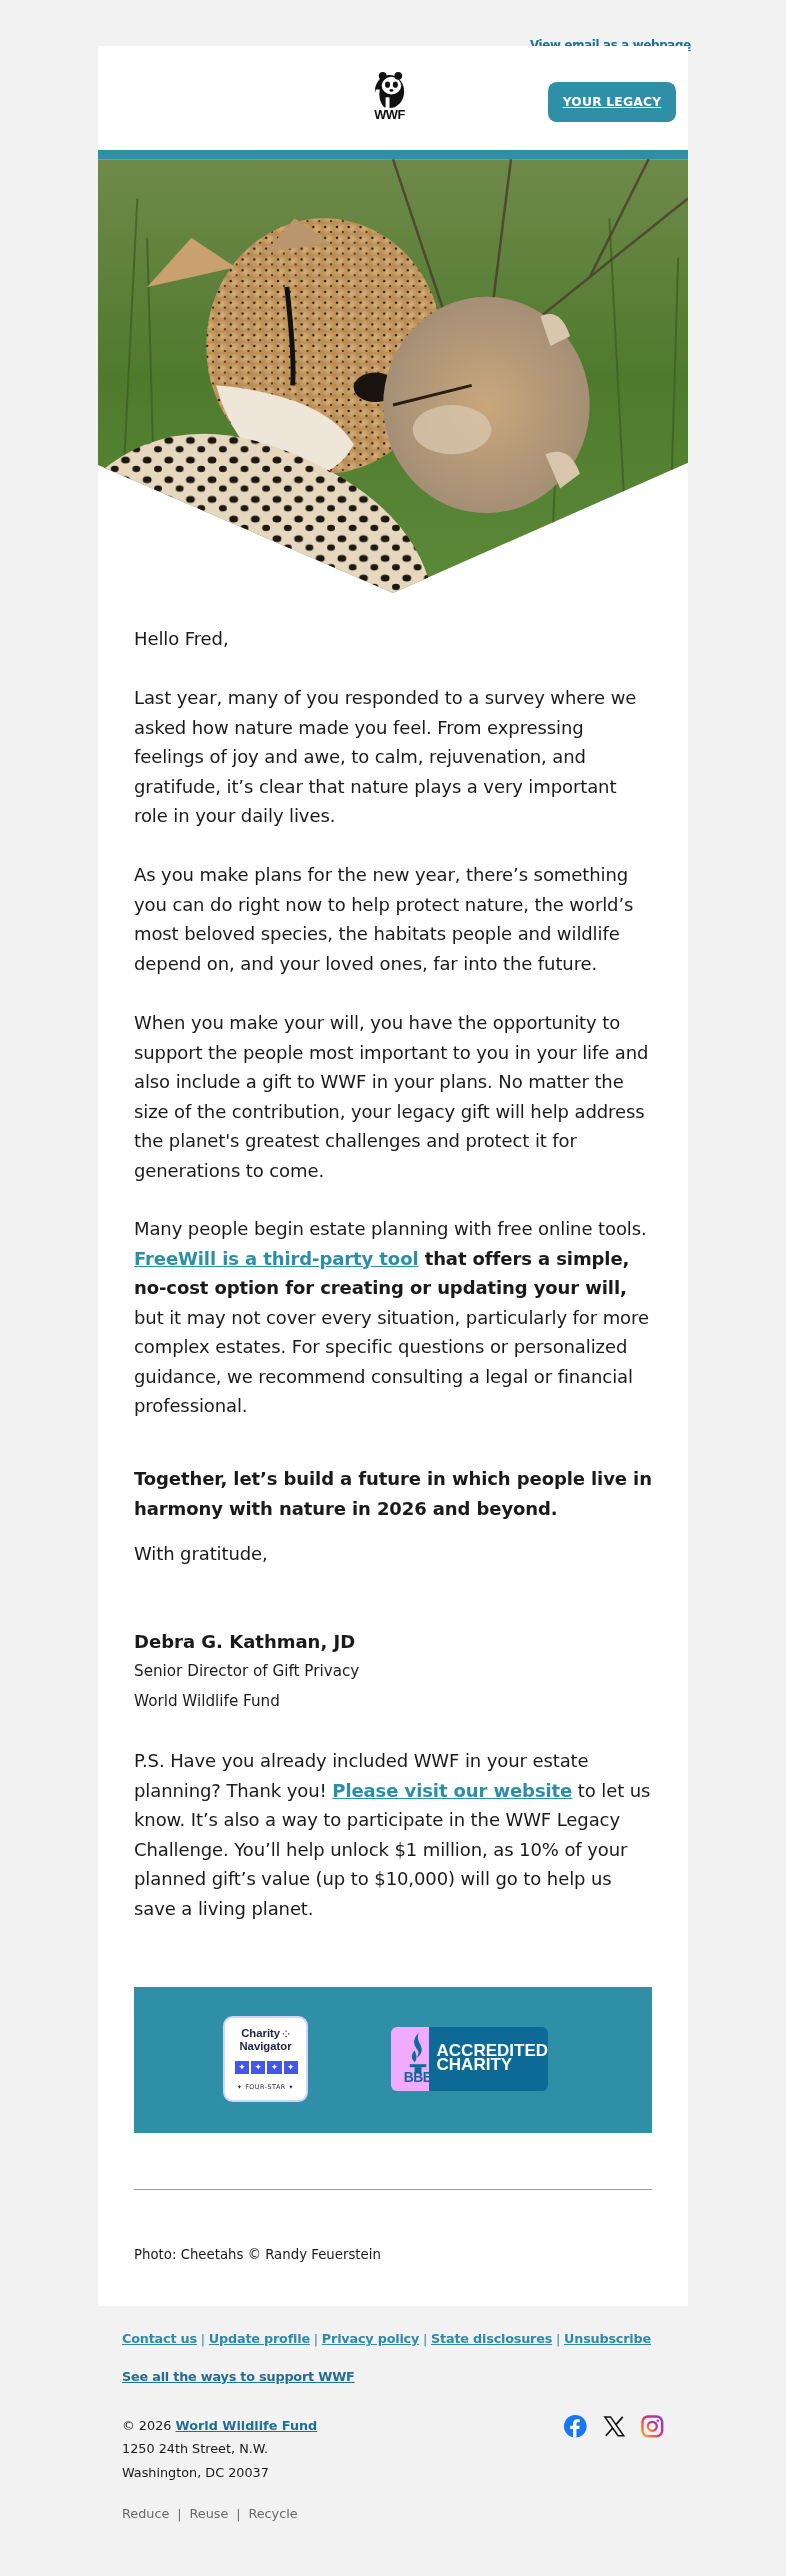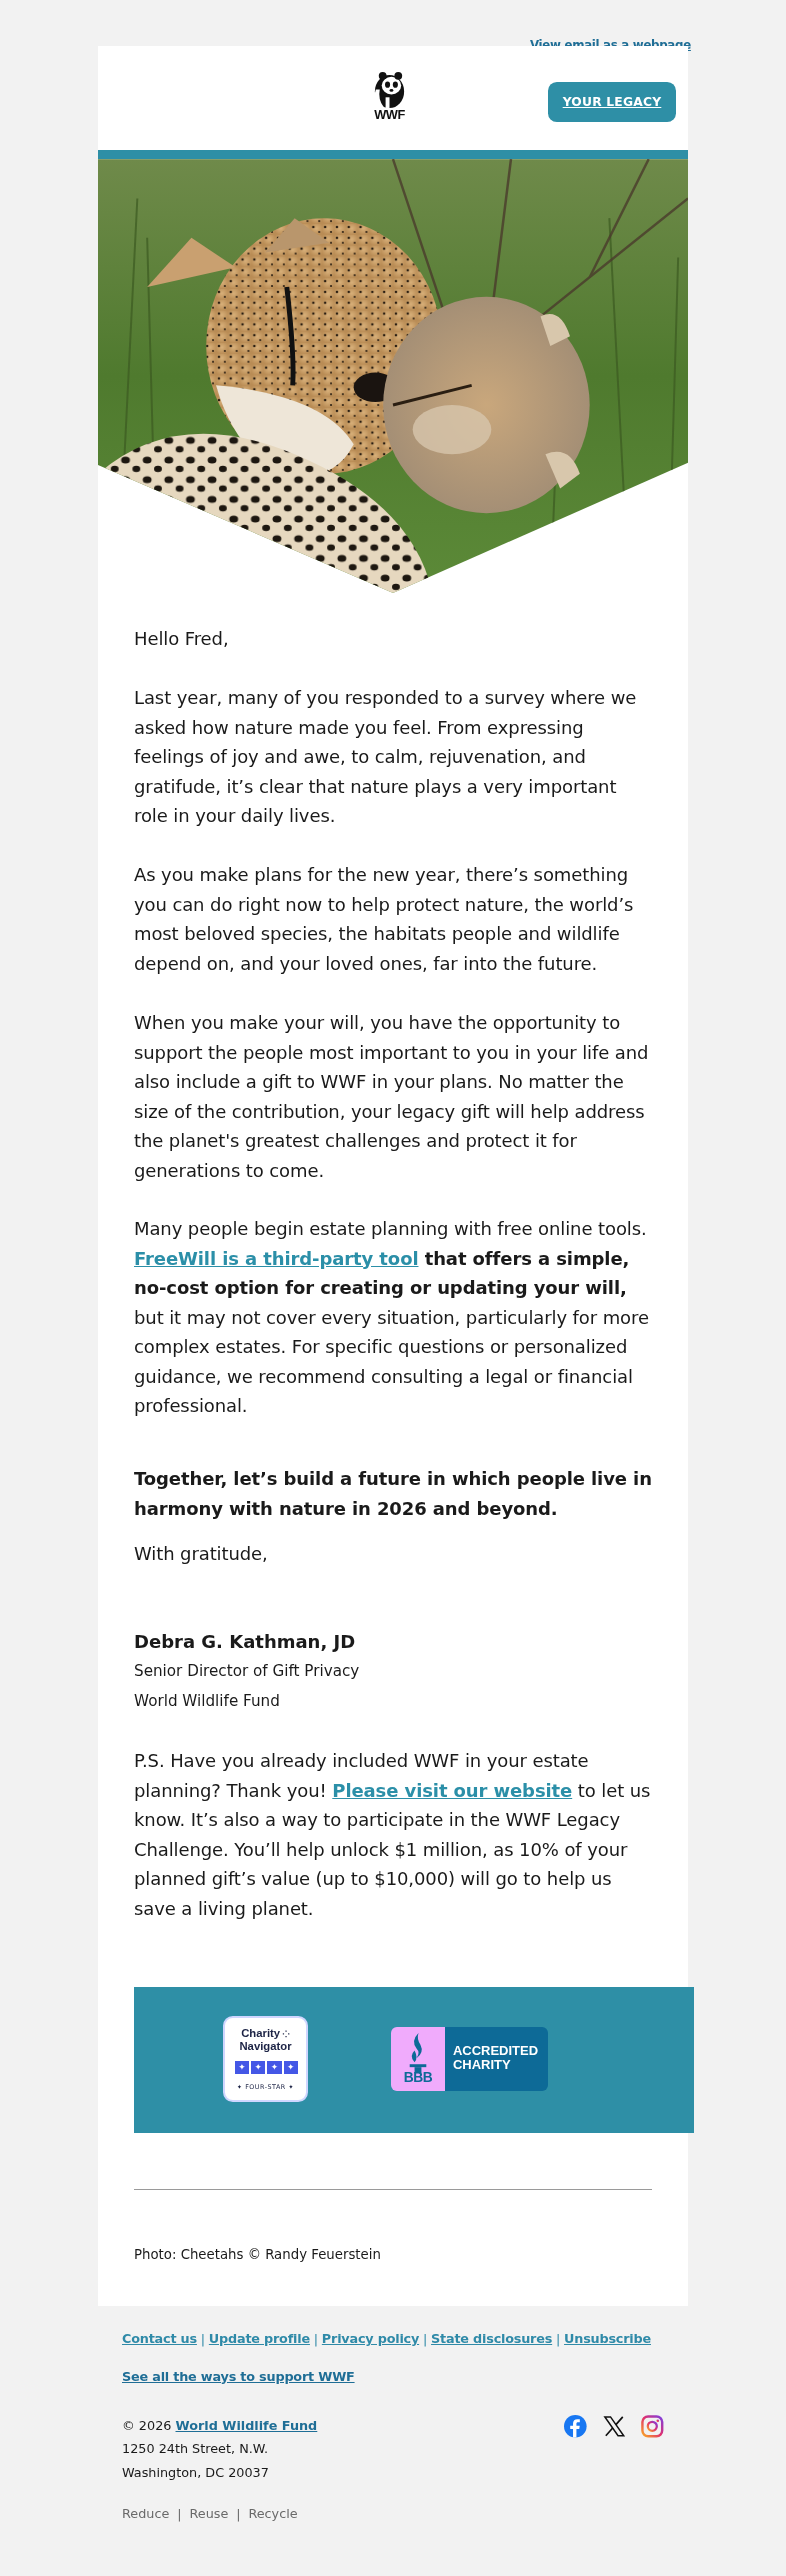--- a/index.html
+++ b/index.html
@@ -19,29 +19,29 @@
   .hero { left:0; top:113px; width:590px; height:434px; overflow:hidden;
           clip-path: polygon(0 0, 100% 0, 100% 70%, 50% 100%, 0 70.5%); }
   .hero svg { display:block; }
 
   .body-text { left:36px; width:521px; font-size:18px; line-height:29.5px; color:#1a1a1a; letter-spacing:-0.1px; }
   .body-text b, .body-text strong { font-weight:bold; }
   .body-text a { color:#2b8fa8; font-weight:bold; }
   .sig-name { left:36px; font-size:18px; font-weight:bold; line-height:29.5px; }
   .sig-line { left:36px; font-size:15.2px; line-height:29.5px; }
 
-  .badges { left:36px; top:1941px; width:560px; height:146px; background:#2e8fa6; }
+  .badges { left:36px; top:1941px; width:518px; height:146px; background:#2e8fa6; }
   .cn-badge { left:89px; top:28.5px; width:85px; height:86px; background:#fff; border-radius:9.8px; border:2px solid #cfd6ff; }
   .cn-title { position:absolute; left:0; top:10.8px; width:100%; text-align:center; font-family:"Liberation Sans", sans-serif; font-size:11.3px; line-height:11.8px; color:#1c2345; font-weight:bold; }
   .cn-stars { position:absolute; left:9.8px; top:43px; width:63px; height:13.8px; display:flex; gap:2px; }
   .cn-star { flex:1; background:#4457e6; color:#fff; font-size:8.8px; line-height:13.8px; text-align:center; }
   .cn-sub { position:absolute; left:0; top:65px; width:100%; text-align:center; font-size:6.4px; color:#1c2345; letter-spacing:0.5px; }
   .bbb { left:257px; top:40px; width:157px; height:64px; border-radius:5.9px; overflow:hidden; display:flex; }
   .bbb-left { width:54px; background:#f0abfc; position:relative; }
-  .bbb-right { flex:1; background:#0d6a97; color:#fff; font-family:"Liberation Sans", sans-serif; font-weight:bold; font-size:13px; line-height:14.7px; padding:16.7px 0 0 7.9px; }
+  .bbb-right { flex:1; background:#0d6a97; color:#fff; font-family:"Liberation Sans", sans-serif; font-weight:bold; font-size:17px; line-height:14.7px; padding:16.7px 0 0 7.9px; }
   .bbb-mark { position:absolute; left:0; bottom:5.9px; width:54px; text-align:center; color:#0d6a97; font-family:"Liberation Sans", sans-serif; font-weight:bold; font-size:13.8px; letter-spacing:-0.5px; }
 
   .divider { left:36px; top:2143px; width:518px; height:1px; background:#9a9a9a; }
   .credit { left:36px; top:2199px; font-size:13.3px; line-height:19.7px; color:#1a1a1a; }
 
   .footer-links { left:122px; top:2331px; font-size:12.8px; font-weight:bold; color:#2f8aa8; white-space:nowrap; letter-spacing:-0.2px; }
   .footer-links a { color:#2f8aa8; }
   .footer-links .sep { margin:0 3.9px; font-weight:normal; }
   .support-link { left:122px; top:2369px; font-size:12.8px; font-weight:bold; color:#1f6e96; letter-spacing:-0.2px; }
   .copy { left:122px; top:2414px; font-size:12.8px; line-height:23.6px; color:#1a1a1a; }

